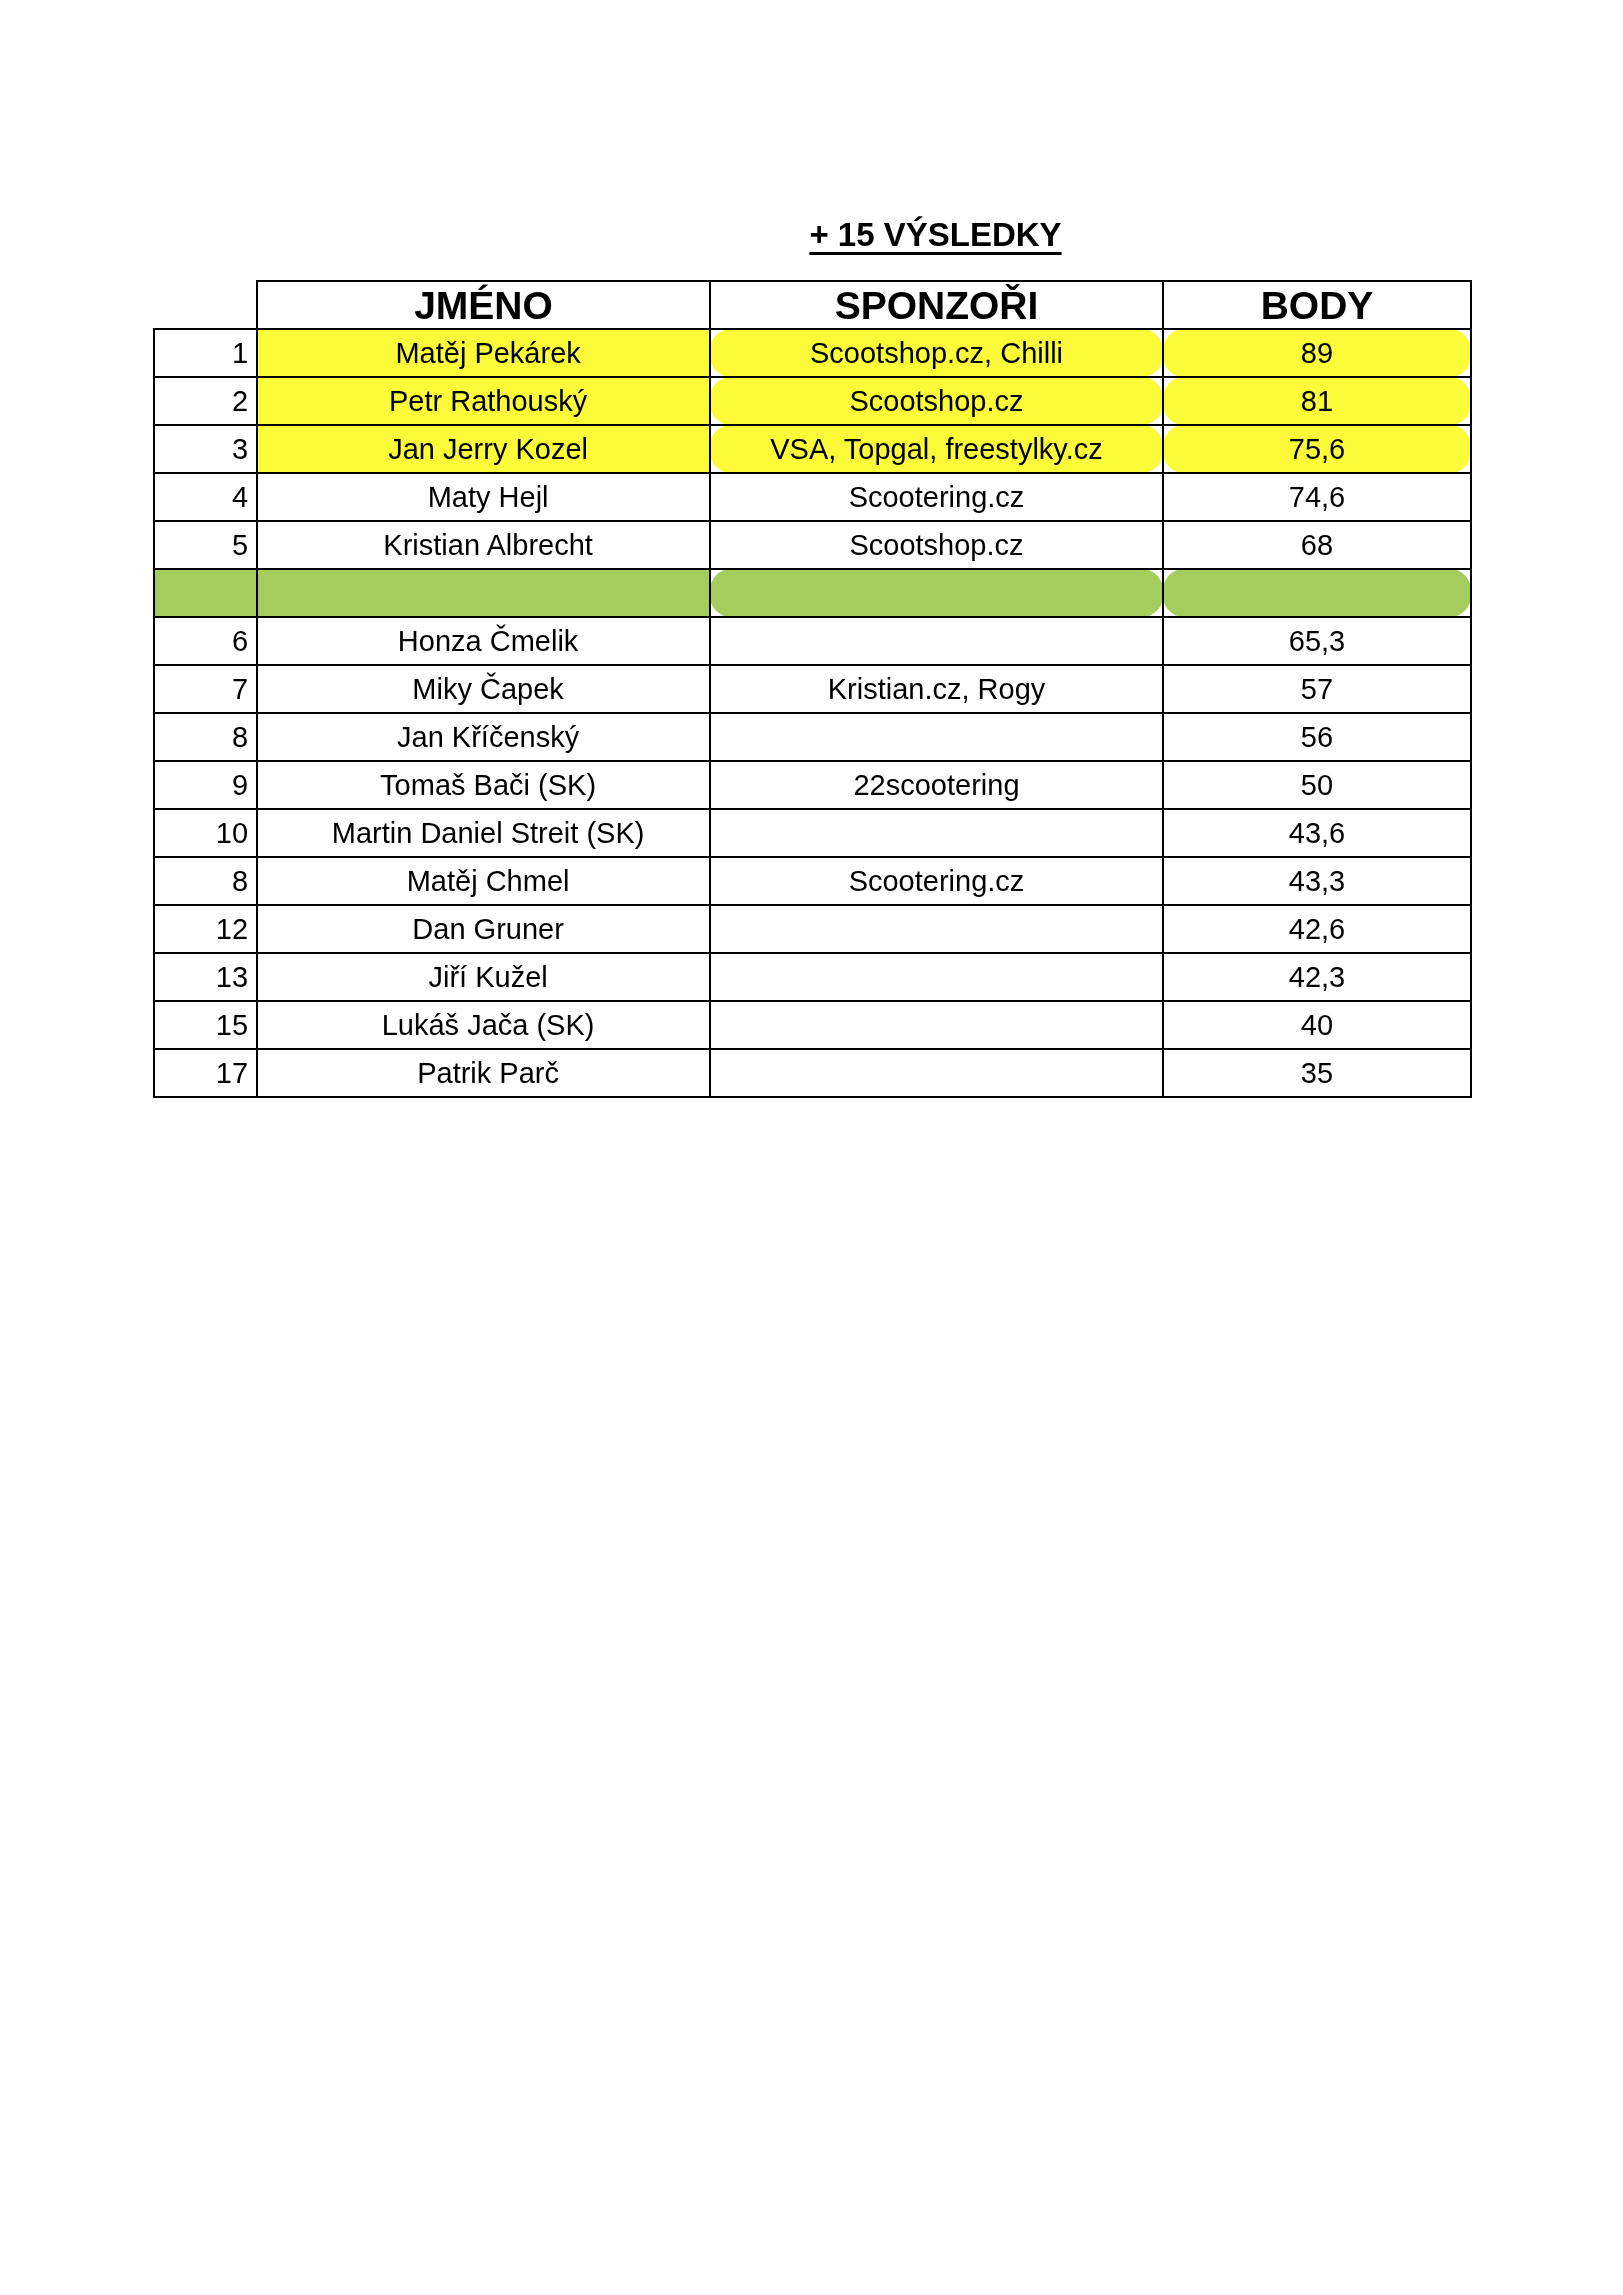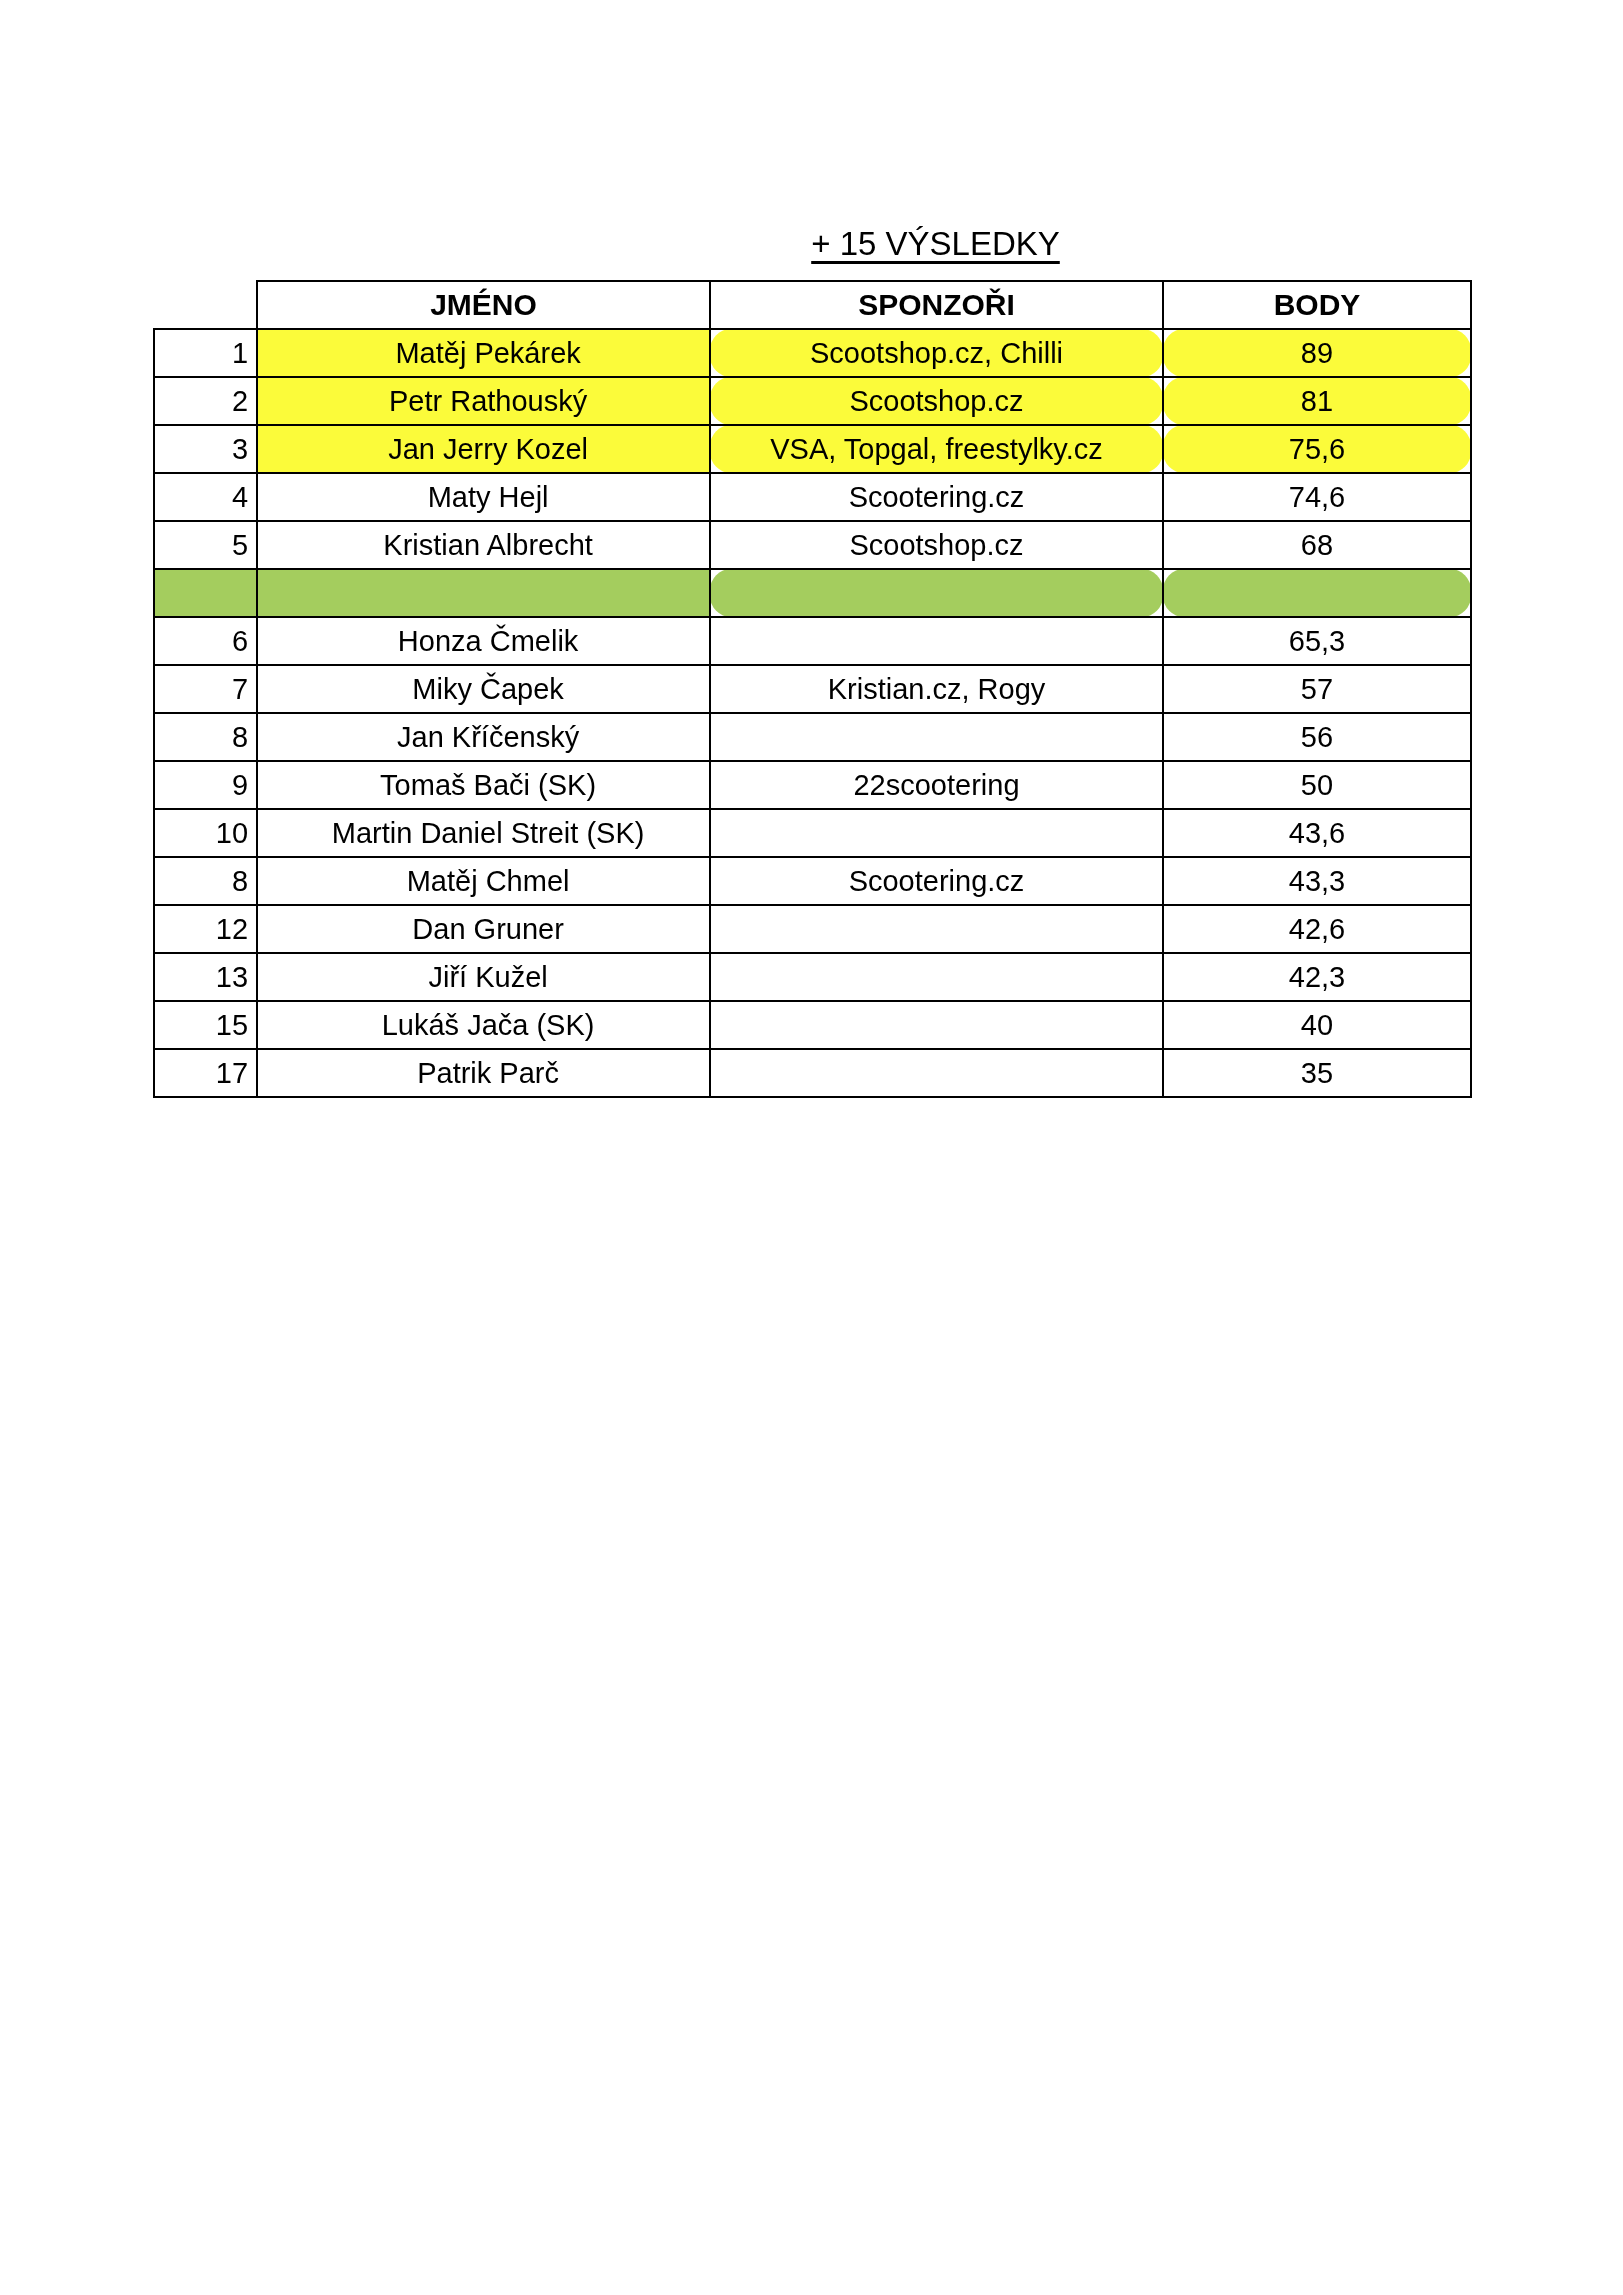--- a/index.html
+++ b/index.html
@@ -11,25 +11,25 @@
     position: relative;
     width: 1623px;
     height: 2295px;
     background: #ffffff;
     font-family: "Liberation Sans", sans-serif;
     color: #000000;
   }
   .title {
     position: absolute;
     left: 709px;
-    top: 225px;
+    top: 216px;
     width: 453px;
     text-align: center;
     font-size: 33px;
-    font-weight: 400;
+    font-weight: 700;
     line-height: 37px;
     white-space: nowrap;
   }
   .title-text {
     text-decoration: underline;
     text-decoration-thickness: 2.6px;
     text-underline-offset: 5.9px;
   }
   table.results {
     position: absolute;
@@ -51,21 +51,21 @@
     padding: 0;
     font-size: 29px;
     line-height: 1;
     vertical-align: middle;
     overflow: hidden;
     white-space: nowrap;
     background: #ffffff;
   }
   th {
     font-weight: 700;
-    font-size: 30px;
+    font-size: 39px;
     text-align: center;
   }
   th.rank-header {
     border: none;
     background: transparent;
   }
   td.cell-rank {
     text-align: right;
     padding-right: 7.9px;
   }

